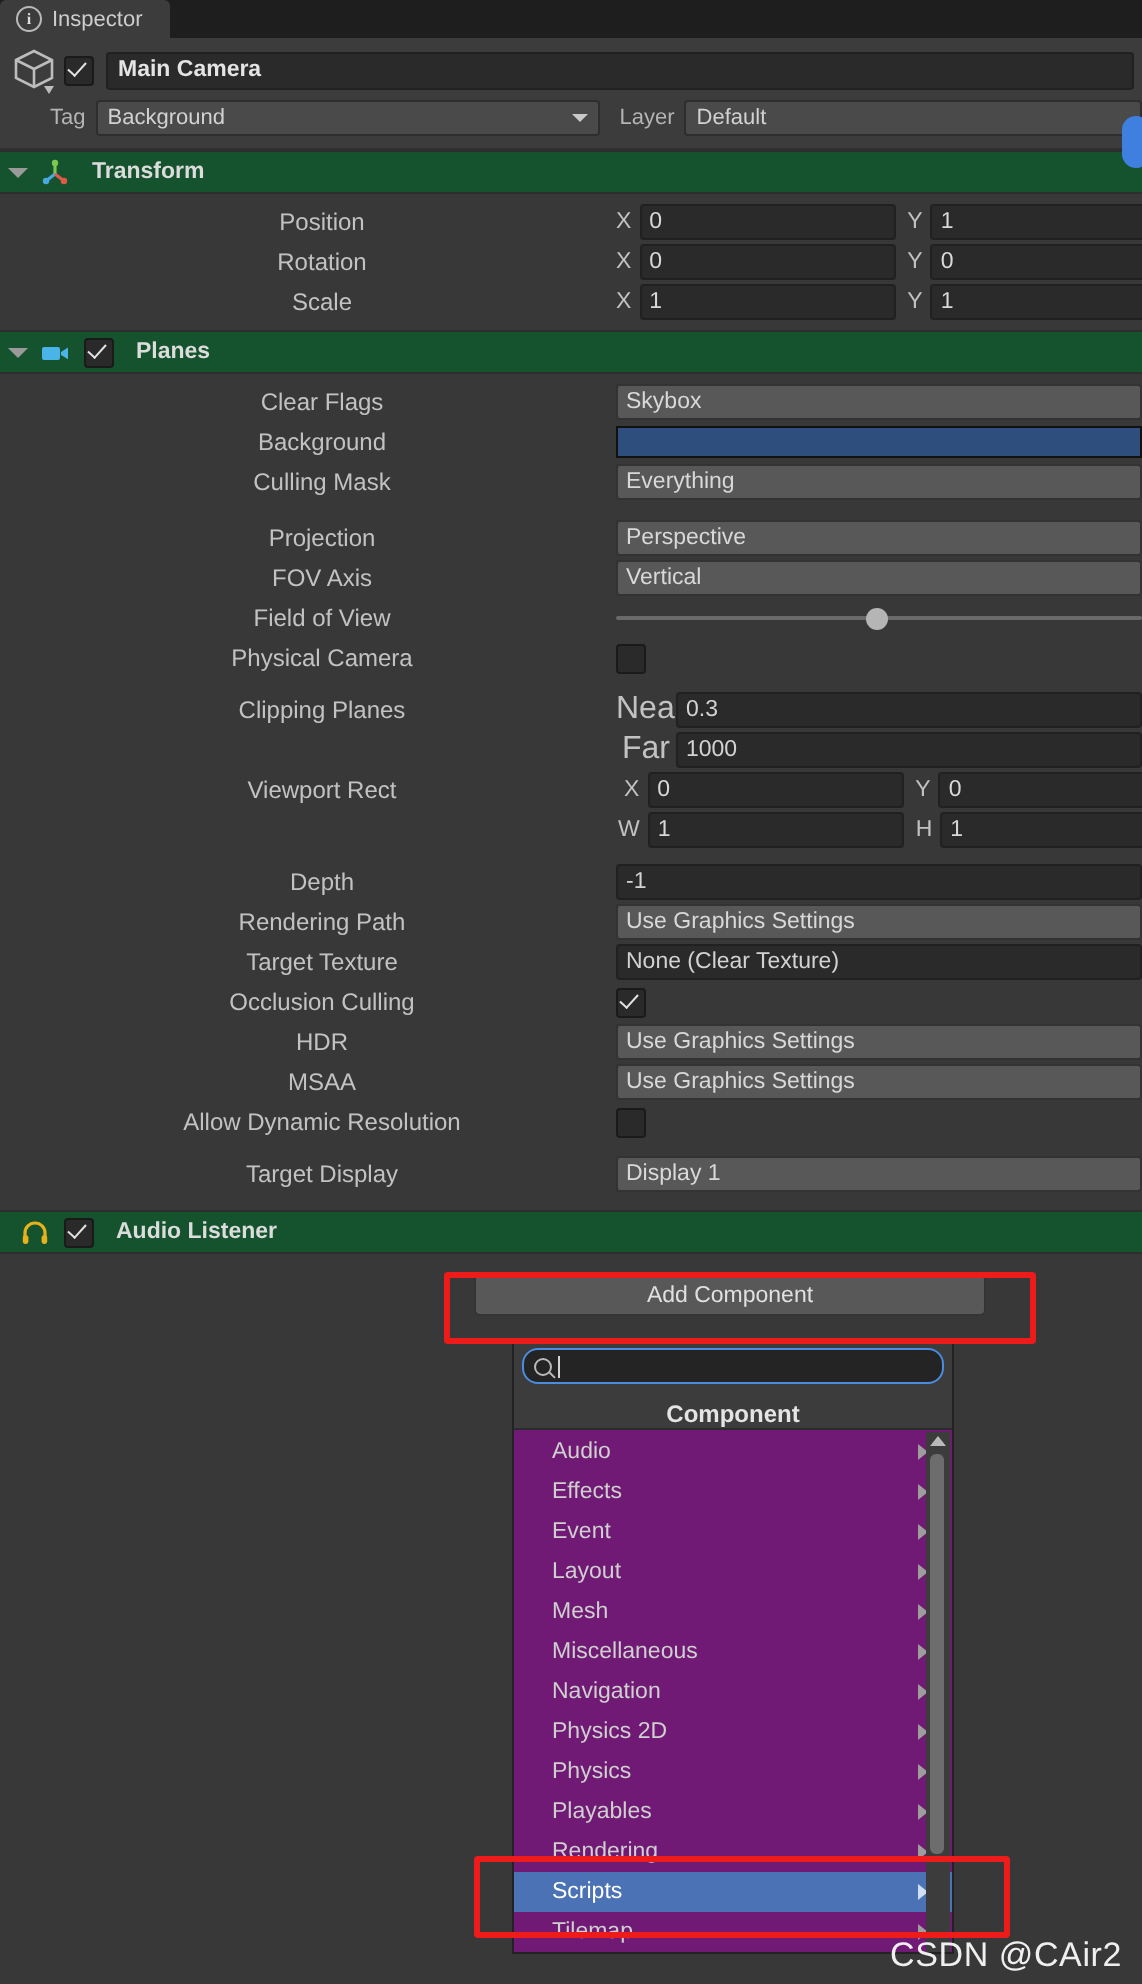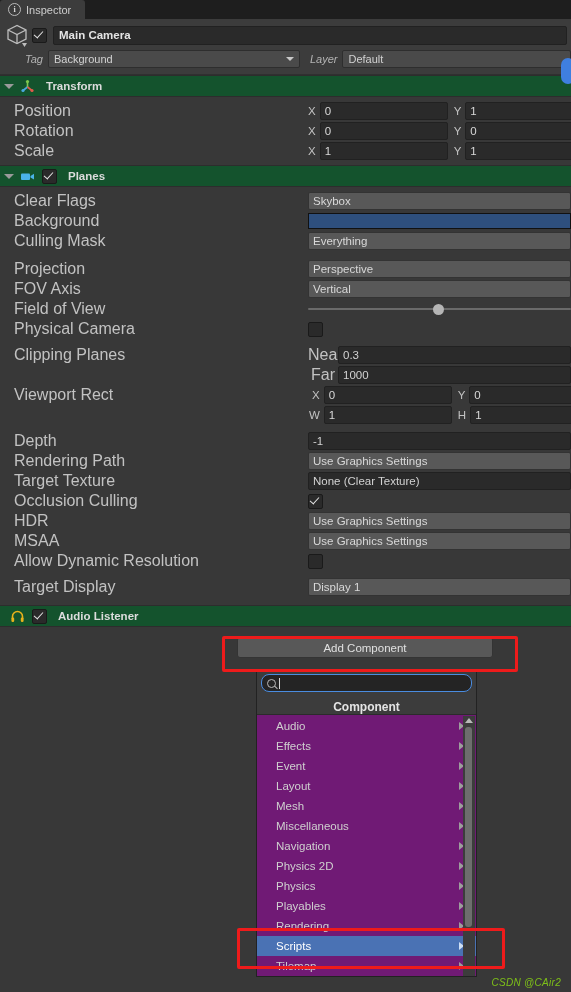--- a/index.html
+++ b/index.html
@@ -114,21 +114,20 @@
     margin-top: 5px;
     padding-left: 25px;
     padding-right: 0;
     position: relative;
   }
   .minilabel {
     color: #b4b4b4;
     font-size: 11px;
     margin-right: 5px;
     flex: 0 0 auto;
-    font-style: italic;
   }
   .dropdown {
     height: 16px;
     background: #4a4a4a;
     border: 1px solid #2e2e2e;
     border-radius: 2px;
     display: flex;
     align-items: center;
     padding-left: 5px;
     color: #d2d2d2;
@@ -189,21 +188,22 @@
   .prow {
     display: flex;
     align-items: center;
     height: 20px;
     padding-left: 14px;
   }
   .plabel {
     width: 294px;
     flex: 0 0 auto;
     color: #c2c2c2;
-    font-size: 16px;
+    font-size: 12px;
+    text-align: center;
   }
   .pfields { flex: 1 1 auto; display: flex; align-items: center; }
   .axis {
     color: #c2c2c2;
     font-size: 11.5px;
     margin-right: 4px;
     flex: 0 0 auto;
   }
   .numfield {
     height: 16px;
@@ -398,25 +398,24 @@
     top: 11px; left: 2px;
     width: 7px;
     height: 200px;
     background: #6d6d6d;
     border-radius: 3px;
   }
   .watermark {
     position: absolute;
     right: 10px;
     bottom: 4px;
-    color: #84cc16;
-    font-size: 10px;
+    color: #ffffff;
+    font-size: 17px;
     opacity: .92;
     letter-spacing: .3px;
-    font-style: italic;
   }
 </style>
 </head>
 <body>
 
 <div class="app">
 
   <div class="tabbar">
     <div class="tab">
       <span class="info-icon">i</span>

